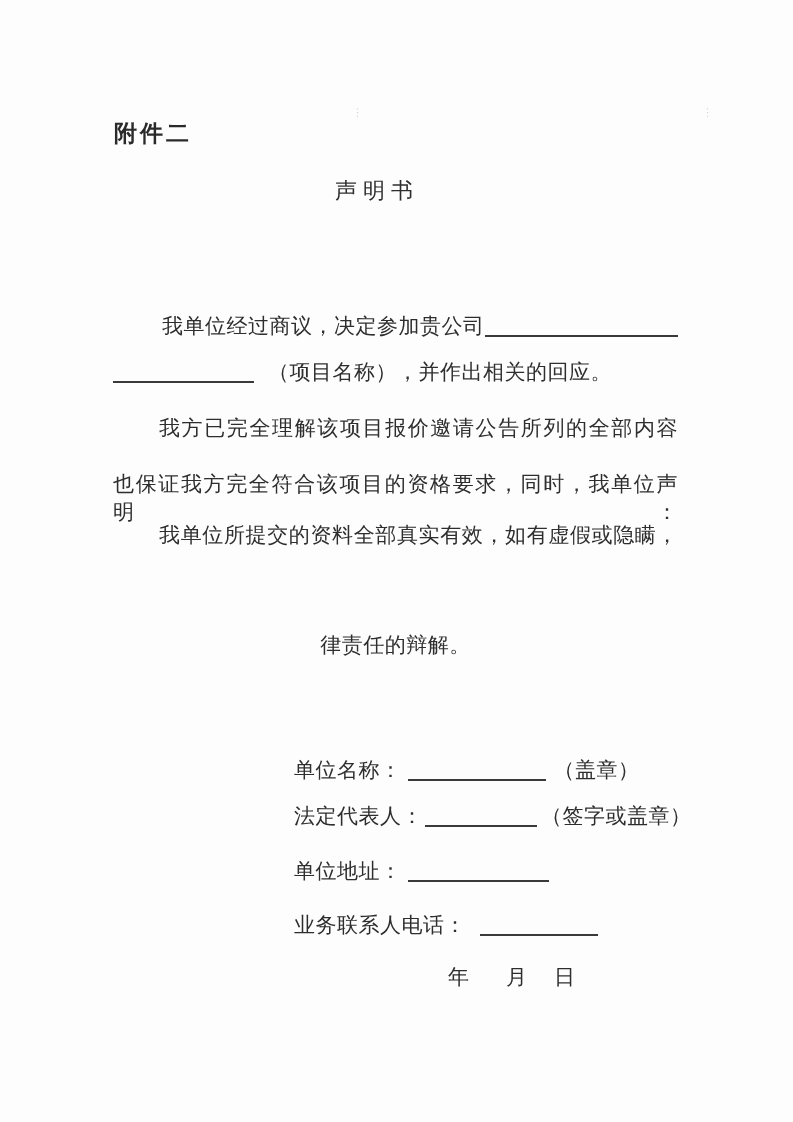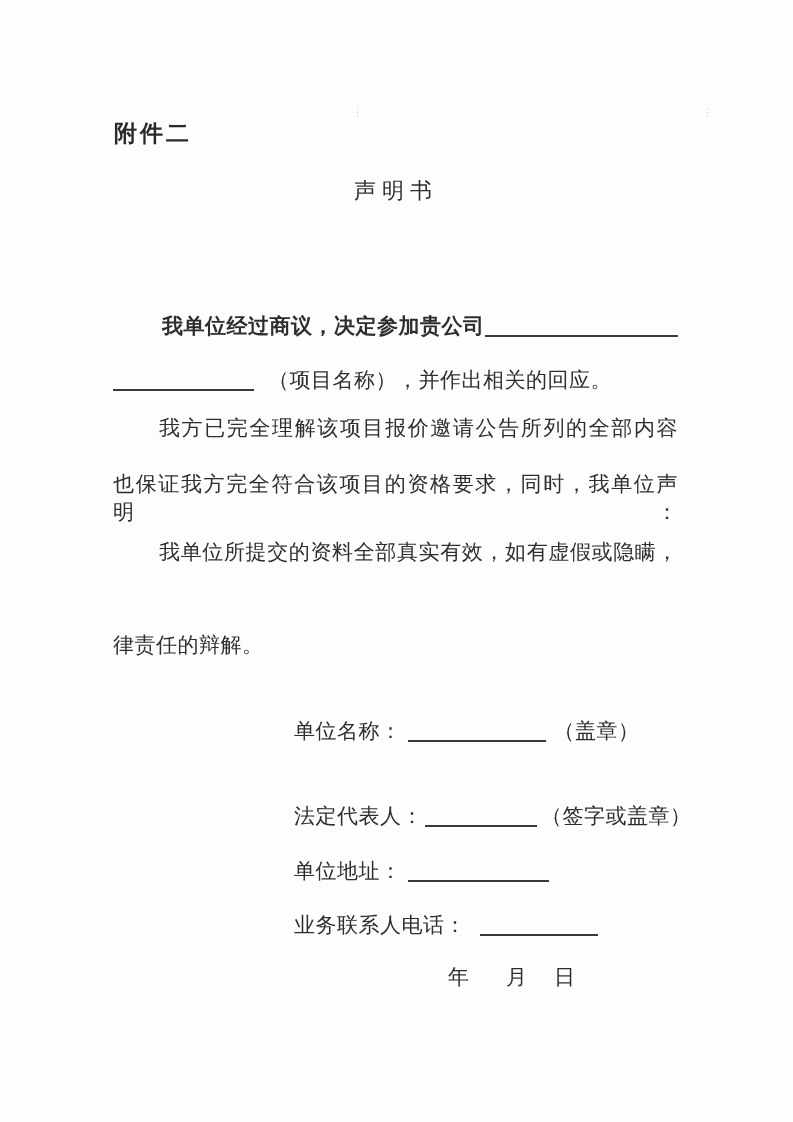--- a/index.html
+++ b/index.html
@@ -38,21 +38,21 @@
     top: 118px;
     font-family: "Liberation Sans", "DejaVu Sans", sans-serif;
     font-weight: 700;
     font-size: 23px;
     letter-spacing: 3px;
     color: #2a2a2a;
   }
 
   .doc-title {
     position: absolute;
-    left: 354px;
+    left: 335px;
     top: 176px;
     font-size: 22px;
     letter-spacing: 6px;
   }
 
   
   .blank {
     display: inline-block;
     height: 21px;
     border-bottom: 2px solid #3a3a3a;
@@ -106,35 +106,35 @@
 
 <div class="page">
 
   <div class="speck" style="left:352px; top:110px;"></div>
   <div class="speck" style="left:702px; top:110px;"></div>
 
   <div class="attachment-label">附件二</div>
   <div class="doc-title">声明书</div>
 
 
-  <div class="line flexline" style="top:312px;font-weight:bold;">
+  <div class="line flexline" style="top:312px;">
     <span class="lead">我单位经过商议，决定参加贵公司</span>
     <span class="fill"></span>
   </div>
-  <div class="line" style="top:366px;">
+  <div class="line" style="top:358px;">
     <span class="blank" style="width:141px;"></span><span style="margin-left:14px;">（项目名称），并作出相关的回应。</span>
   </div>
 
   <div class="line justify indent" style="top:416px;">我方已完全理解该项目报价邀请公告所列的全部内容</div>
   <div class="line justify" style="top:470px;">也保证我方完全符合该项目的资格要求，同时，我单位声明：</div>
 
-  <div class="line justify indent" style="top:540px;">我单位所提交的资料全部真实有效，如有虚假或隐瞒，</div>
-  <div class="line" style="top:631px;">律责任的辩解。</div>
+  <div class="line justify indent" style="top:523px;">我单位所提交的资料全部真实有效，如有虚假或隐瞒，</div>
+  <div class="line" style="top:631px;text-align:center;">律责任的辩解。</div>
 
-  <div class="sigrow" style="top:717px;">
+  <div class="sigrow" style="top:756px;">
     <span>单位名称：</span><span class="blank" style="width:138px; margin-left:6px;"></span><span style="margin-left:8px;">（盖章）</span>
   </div>
 
   <div class="sigrow" style="top:802px;">
     <span>法定代表人：</span><span class="blank" style="width:112px; margin-left:2px;"></span><span style="margin-left:4px;">（签字或盖章）</span>
   </div>
 
   <div class="sigrow" style="top:857px;">
     <span>单位地址：</span><span class="blank" style="width:141px; margin-left:6px;"></span>
   </div>

